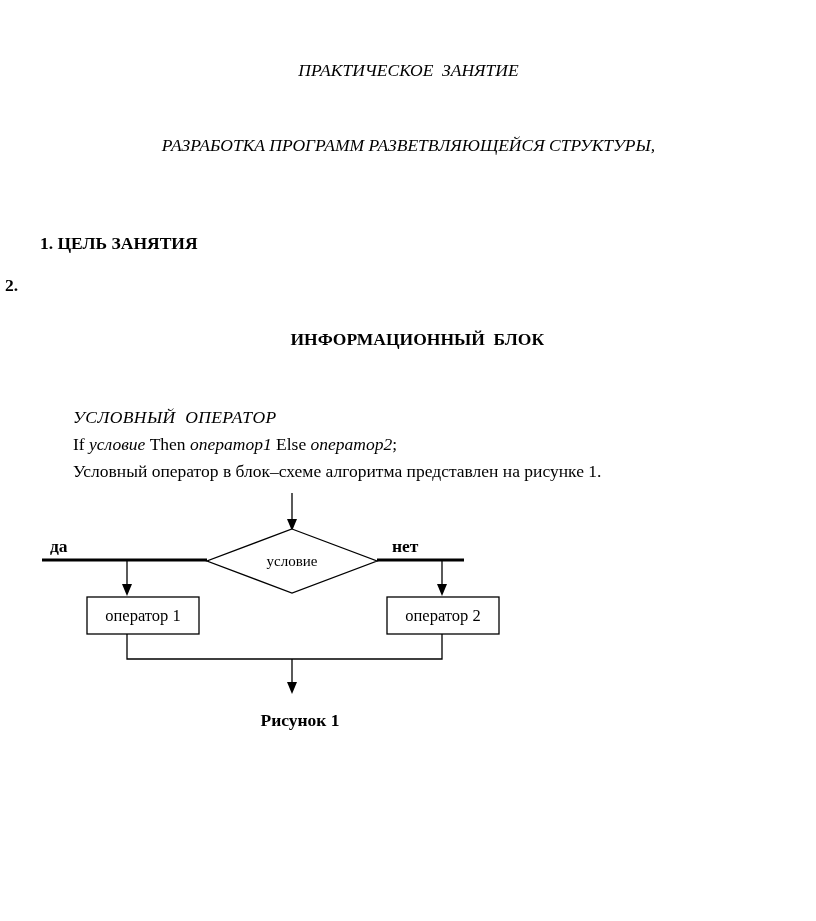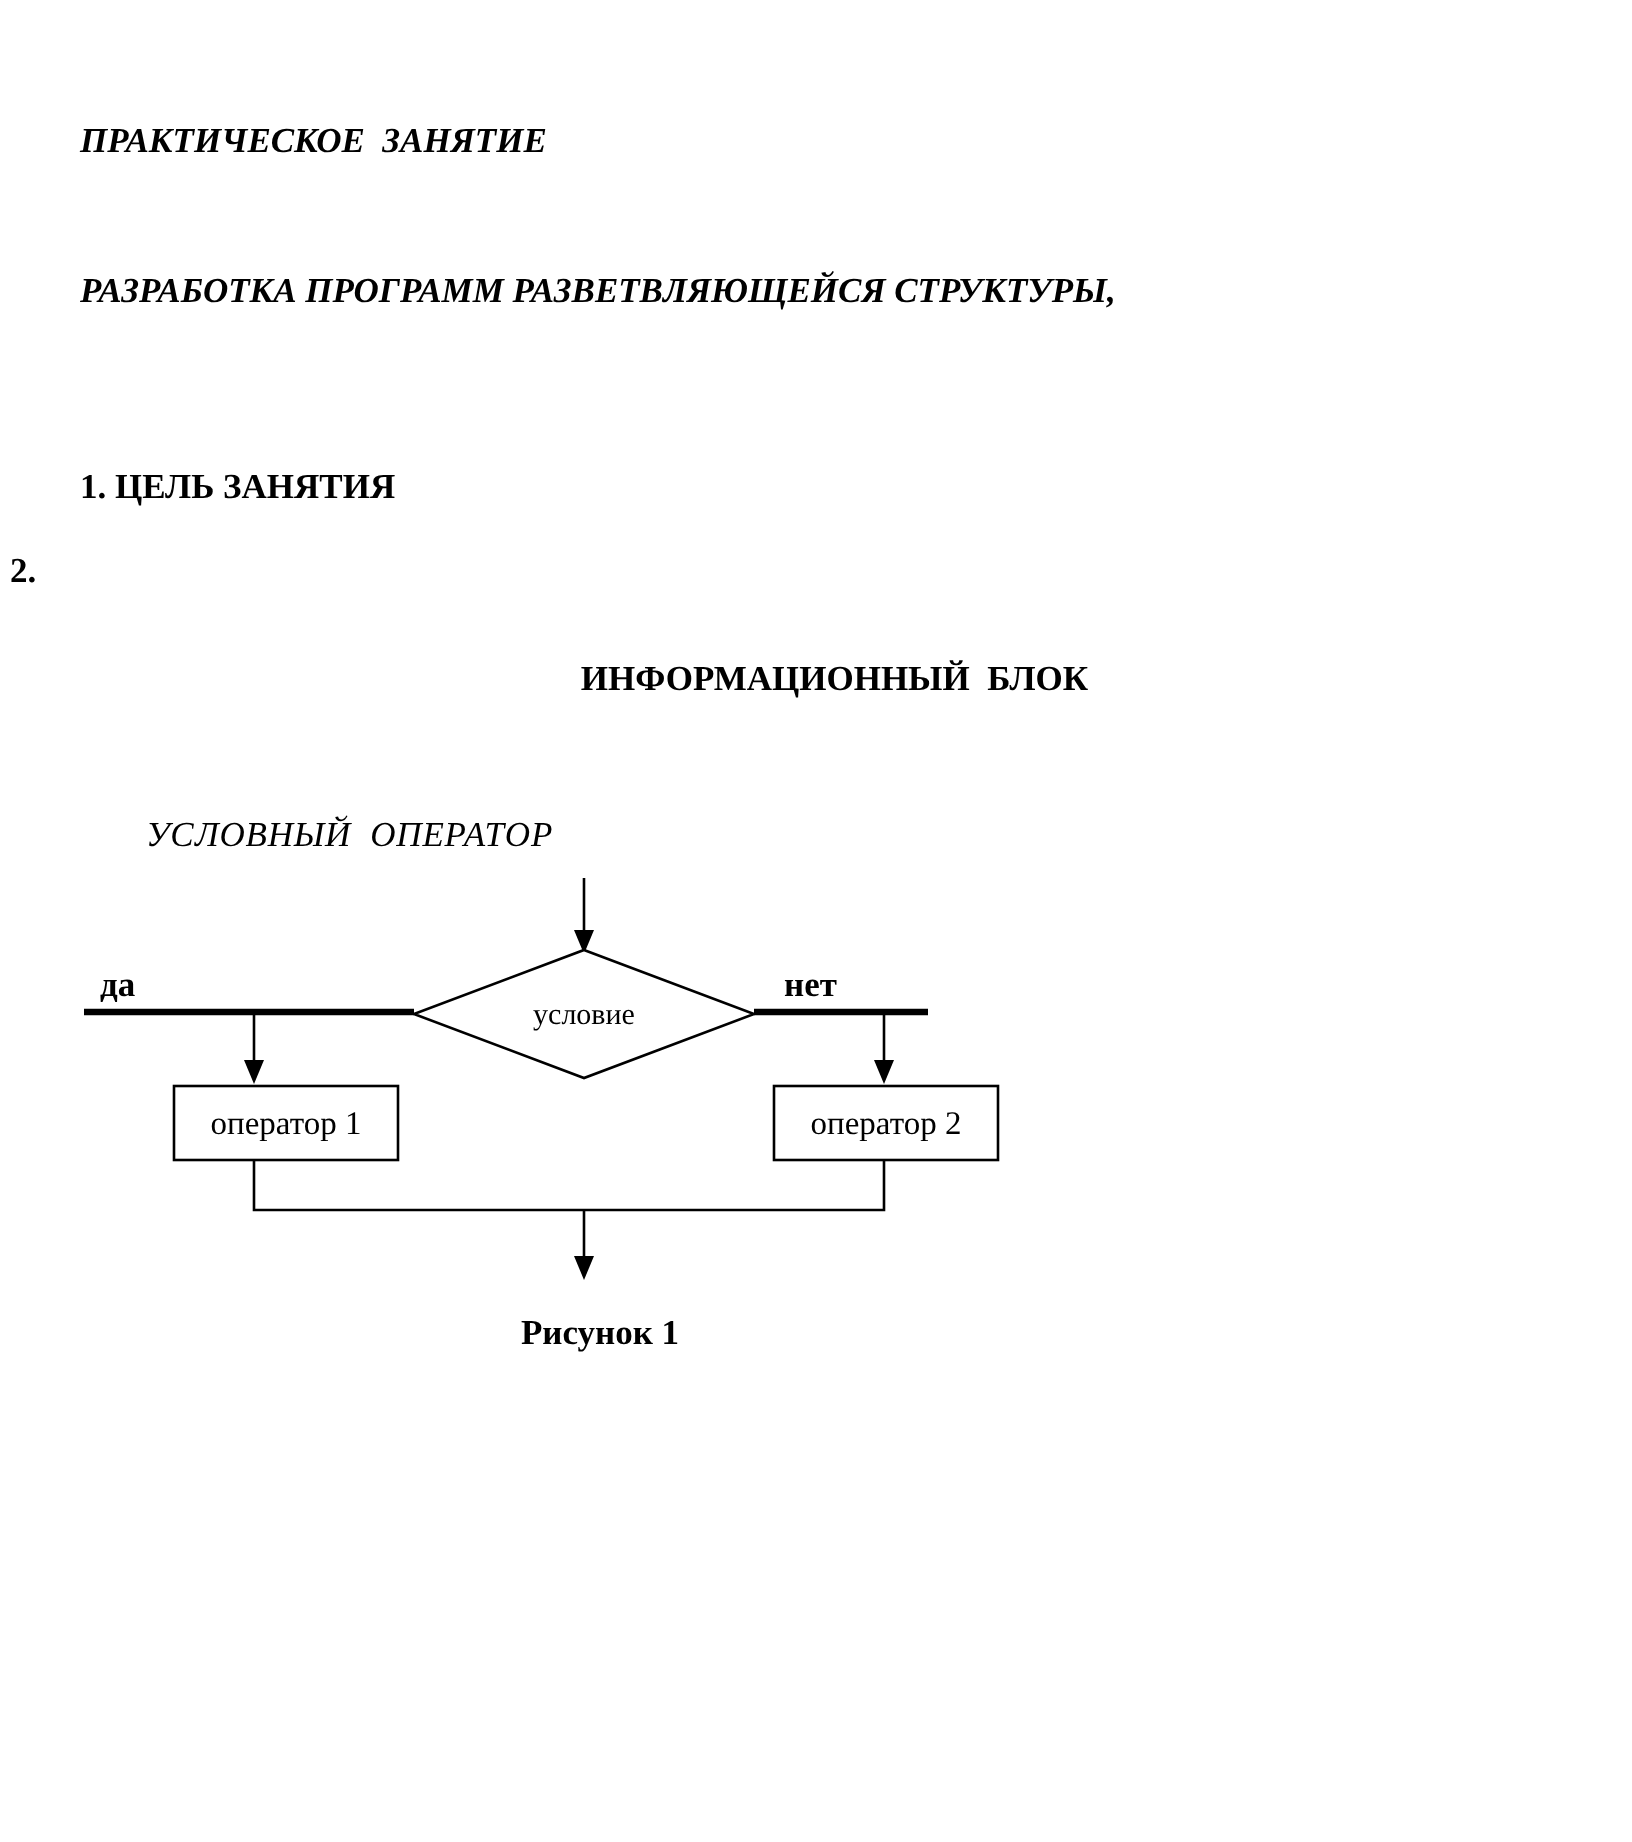--- a/index.html
+++ b/index.html
@@ -7,21 +7,21 @@
   body {
     width: 816px;
     height: 921px;
     overflow: hidden;
     color: #000000;
     font-family: "Liberation Serif", "DejaVu Serif", serif;
     font-size: 17.5px;
   }
   .content { position: relative; padding: 8px 39px 0 40px; }
 
-  .title { font-weight: bold; font-style: italic; line-height: 25px; white-space: pre-wrap; }
+  .title { text-align: center; font-weight: normal; font-style: italic; line-height: 25px; white-space: pre-wrap; }
 
   .h-center { text-align: left; font-weight: bold; margin-top: 23px; line-height: 25px; white-space: pre-wrap; }
 
   .para { text-align: justify; text-indent: 33px; line-height: 27px; }
   .mt16 { margin-top: 16px; }
 
   .sec2 { position: relative; text-align: center; font-weight: bold; margin-top: 16px; line-height: 27px; white-space: pre-wrap; }
   .sec2 .num { position: absolute; left: -35px; top: 0; }
 
   .subhead { font-weight: normal; font-style: italic; margin-top: 24px; margin-left: 33px; line-height: 27px; letter-spacing: 0.4px; white-space: pre-wrap; }
@@ -55,21 +55,23 @@
 
 
   <div class="sec2">
     <span class="num">2.</span>
     <span>ИНФОРМАЦИОННЫЙ  БЛОК</span>
   </div>
 
   <div class="subhead">УСЛОВНЫЙ  ОПЕРАТОР</div>
 
 
+  <div class="syntax"><span>If </span><span style="font-style: italic;">условие</span><span> Then </span><span style="font-style: italic;">оператор1</span><span> Else </span><span style="font-style: italic;">оператор2</span><span>;</span></div>
 
+  <p class="para">Условный оператор в блок–схеме алгоритма представлен на рисунке 1.</p>
 
   <div class="figure">
     <svg width="520" height="206" viewBox="0 0 520 206" aria-hidden="true">
 
       <line class="fline" x1="252" y1="2" x2="252" y2="33"></line>
       <polygon class="ah" points="252,40 247,28 257,28"></polygon>
 
       <polygon class="shape" points="252,38 337,70 252,102 167,70"></polygon>
       <text class="svgsmall" x="252" y="75" text-anchor="middle">условие</text>
 

